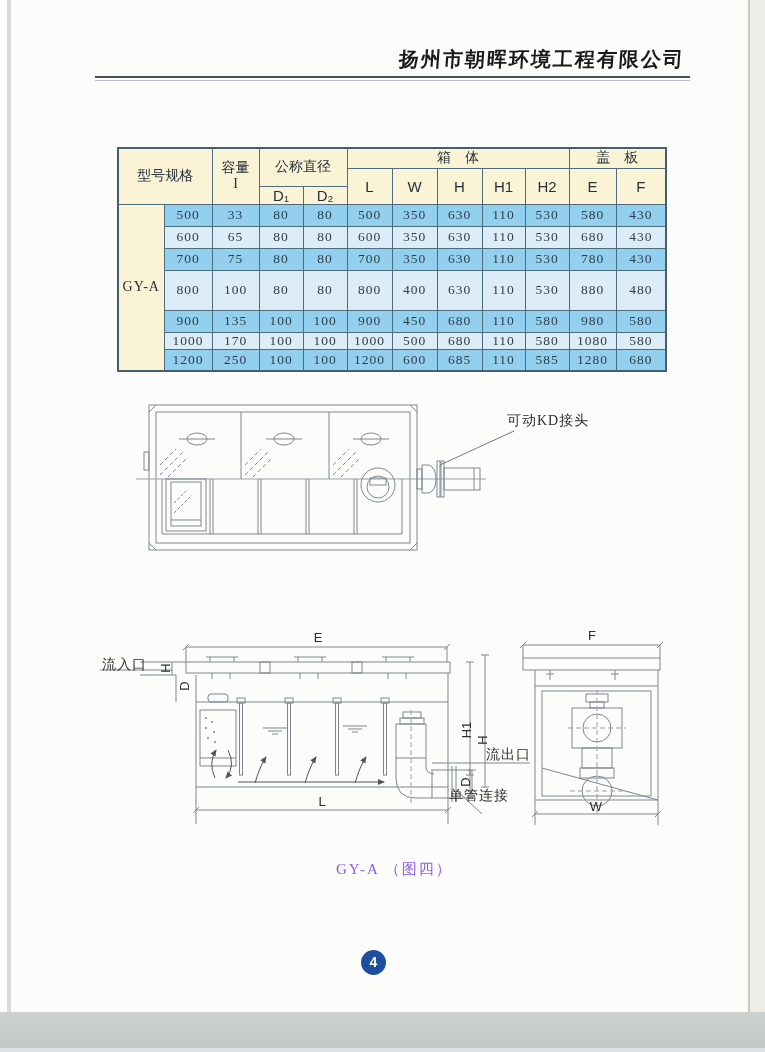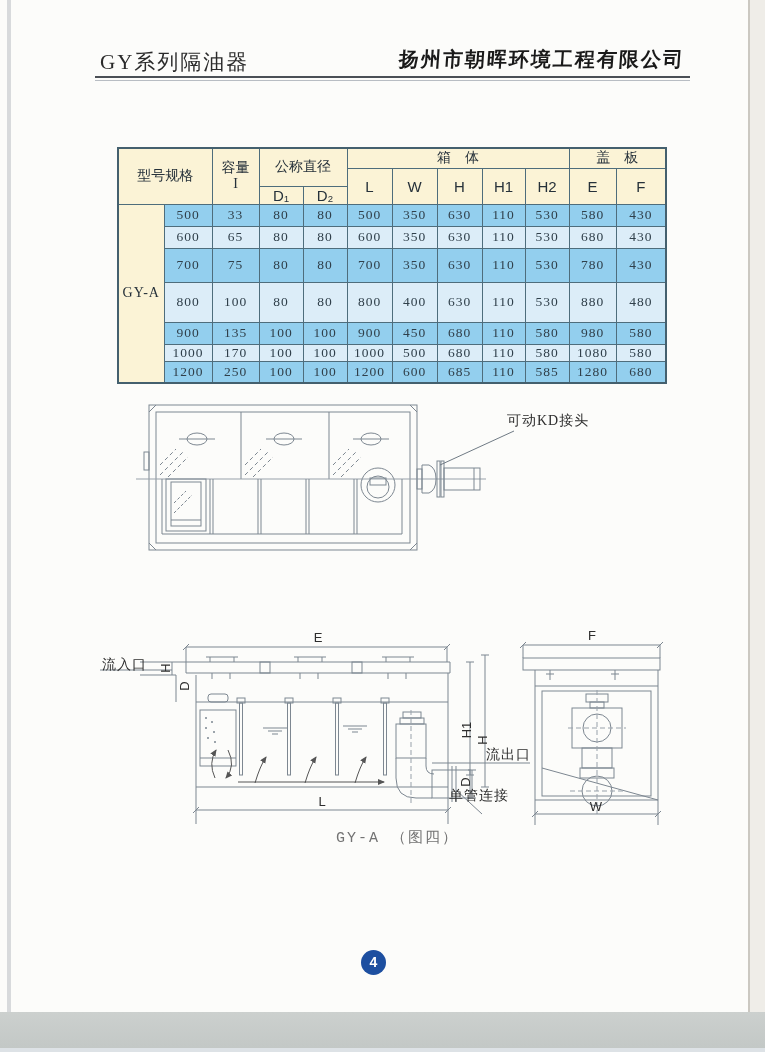--- a/index.html
+++ b/index.html
@@ -39,43 +39,42 @@
   table.spec td{font-size:13.5px;color:#30404b;letter-spacing:1px;}
   table.spec .model-cell{background:#fbf3d6;font-size:14px;letter-spacing:1px;color:#26313a;margin-left:44px;}
   tr.row-blue td{background:#93cfee;}
   tr.row-light td{background:#dcedf8;}
   tr.row-blue td.model-cell,tr.row-light td.model-cell{background:#fbf3d6;}
   .cap-line{display:block;line-height:16px;}
 
   
   svg{position:absolute;overflow:visible;}
   .dwg-label{position:absolute;font-size:14px;color:#2d2d2d;white-space:nowrap;letter-spacing:1px;text-align:right;}
-  .caption{position:absolute;font-size:15px;color:#737373;white-space:nowrap;letter-spacing:2px;
-    font-family:Liberation Mono, monospace;}
+  .caption{position:absolute;font-size:15px;color:#8b5cf6;white-space:nowrap;letter-spacing:2px;
+    font-family:Liberation Serif, serif;margin-top:32px;}
   text.dim{font-family:"Liberation Sans","DejaVu Sans",sans-serif;font-size:13px;fill:#2d2d2d;}
 
   
   .page-num{
     position:absolute;left:361px;top:950px;width:25px;height:25px;border-radius:50%;
     background:#1d4fa0;color:#fff;text-align:center;line-height:25px;
     font-size:14px;font-weight:bold;font-family:"Liberation Sans","DejaVu Sans",sans-serif;
   }
 </style>
 </head>
 <body>
 
 <div id="page">
 
   <div class="edge-left"></div>
   <div class="edge-right-line"></div>
   <div class="edge-right"></div>
   <div class="edge-bottom"></div>
   <div class="edge-bottom2"></div>
 
-  <div class="doc-title">GY系列隔油器</div>
   <div class="doc-company">扬州市朝晖环境工程有限公司</div>
   <div class="head-rule"></div>
   <div class="head-rule2"></div>
 
   <table class="spec">
     <colgroup>
       <col style="width:46px">
         <col style="width:48px">
         <col style="width:47px">
       <col style="width:44px">
@@ -134,21 +133,21 @@
           <td>80</td>
           <td>80</td>
           <td>600</td>
           <td>350</td>
           <td>630</td>
           <td>110</td>
           <td>530</td>
           <td>680</td>
           <td>430</td>
         </tr>
-        <tr class="row-blue" style="height: 34px;">
+        <tr class="row-blue" style="height: 22px;">
           <td>700</td>
           <td>75</td>
           <td>80</td>
           <td>80</td>
           <td>700</td>
           <td>350</td>
           <td>630</td>
           <td>110</td>
           <td>530</td>
           <td>780</td>

